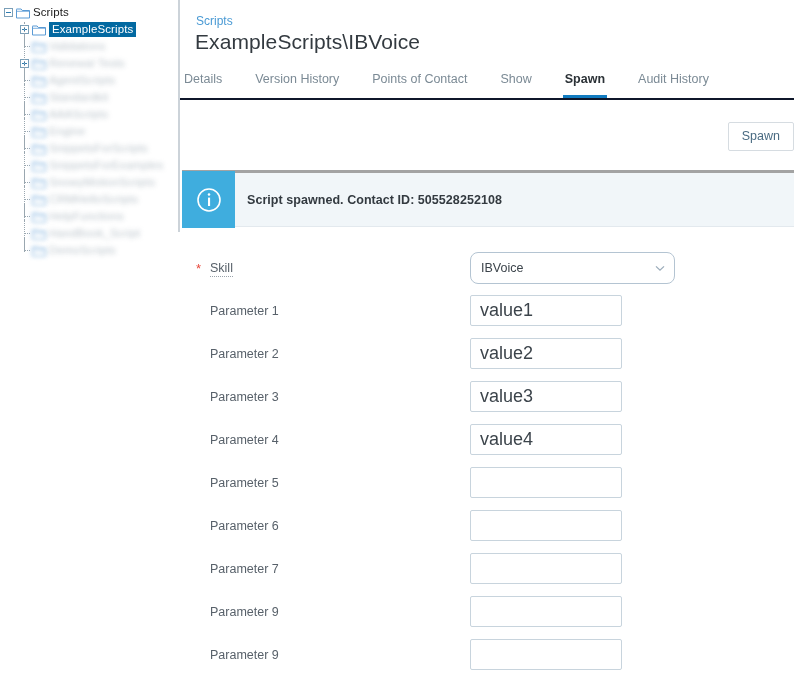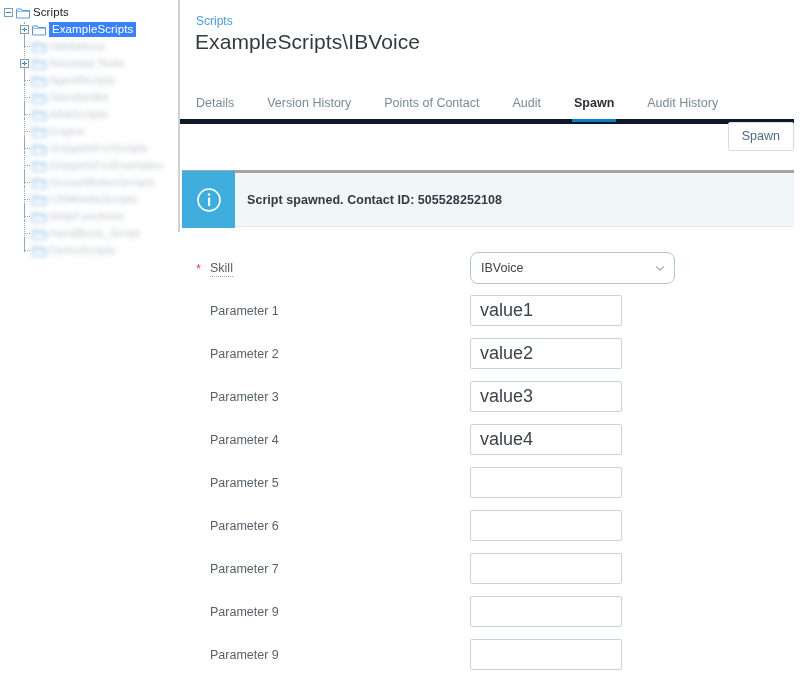--- a/index.html
+++ b/index.html
@@ -93,21 +93,21 @@
   }
   .folder-icon svg { display: block; }
 
   .node-label {
     font-size: 11.5px;
     color: #1a1a1a;
     line-height: 13px;
     letter-spacing: 0.1px;
   }
   .node-label.selected {
-    background: #3b82f6;
+    background: #0369a1;
     color: #ffffff;
     padding: 1px 3px 1px 3px;
   }
   .node-label.blurred {
     color: #b9c2c9;
     filter: blur(2.4px);
     opacity: 0.95;
     user-select: none;
   }
   .folder-icon.blurred { filter: blur(2.2px); opacity: .8; }
@@ -157,27 +157,27 @@
     position: absolute;
     left: 15px; top: 30px;
     font-size: 21px;
     font-weight: 400;
     color: #333a40;
     letter-spacing: 0.1px;
   }
 
   .tabbar {
     position: absolute;
-    left: 0; top: 88px;
+    left: 0; top: 64px;
     width: 614px;
     height: 36px;
-    border-bottom: 5px solid #0f172a;
+    border-bottom: 2px solid #0f172a;
     display: flex;
     align-items: flex-start;
-    padding-left: 16px;
+    padding-left: 4px;
   }
   .tab {
     position: relative;
     font-size: 12.5px;
     color: #7b8a95;
     padding: 8px 0 11px 0;
     margin-right: 33px;
     cursor: pointer;
     white-space: nowrap;
   }
@@ -477,21 +477,21 @@
 
   <div class="content">
 
     <div class="breadcrumb">Scripts</div>
     <div class="page-title">ExampleScripts\IBVoice</div>
 
     <div class="tabbar" id="tabbar">
         <div class="tab">Details</div>
         <div class="tab">Version History</div>
         <div class="tab">Points of Contact</div>
-        <div class="tab">Audit</div>
+        <div class="tab">Show</div>
         <div class="tab active">Spawn</div>
         <div class="tab">Audit History</div>
       </div>
 
     <div class="btnrow">
       <button class="btn">Spawn</button>
     </div>
 
     <div class="banner">
       <div class="banner-icon">

